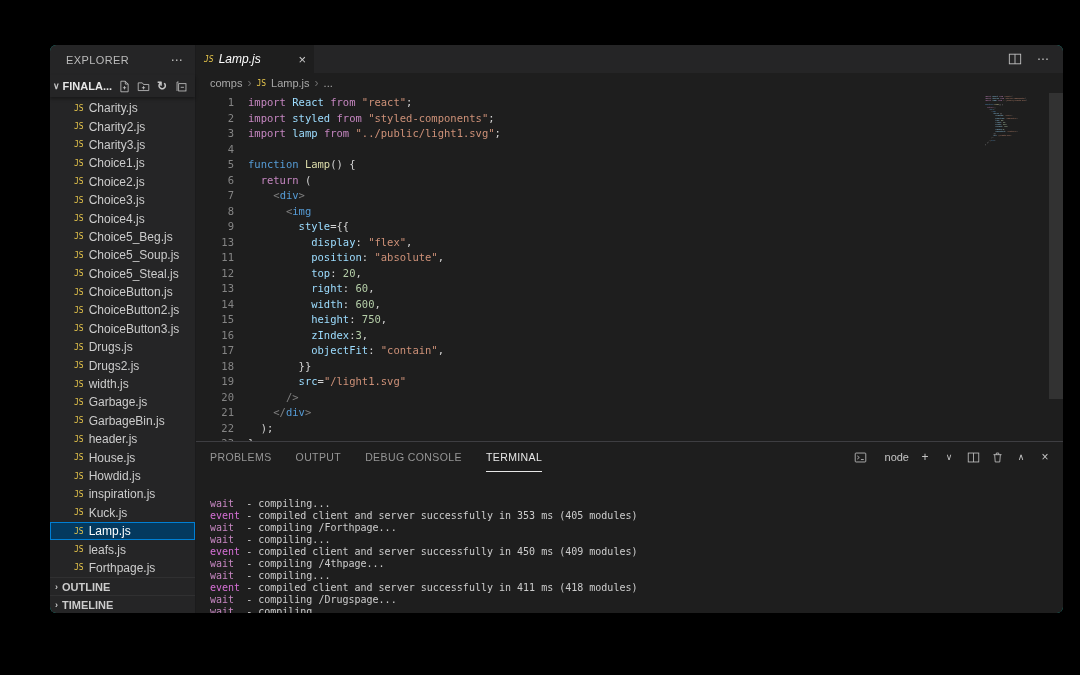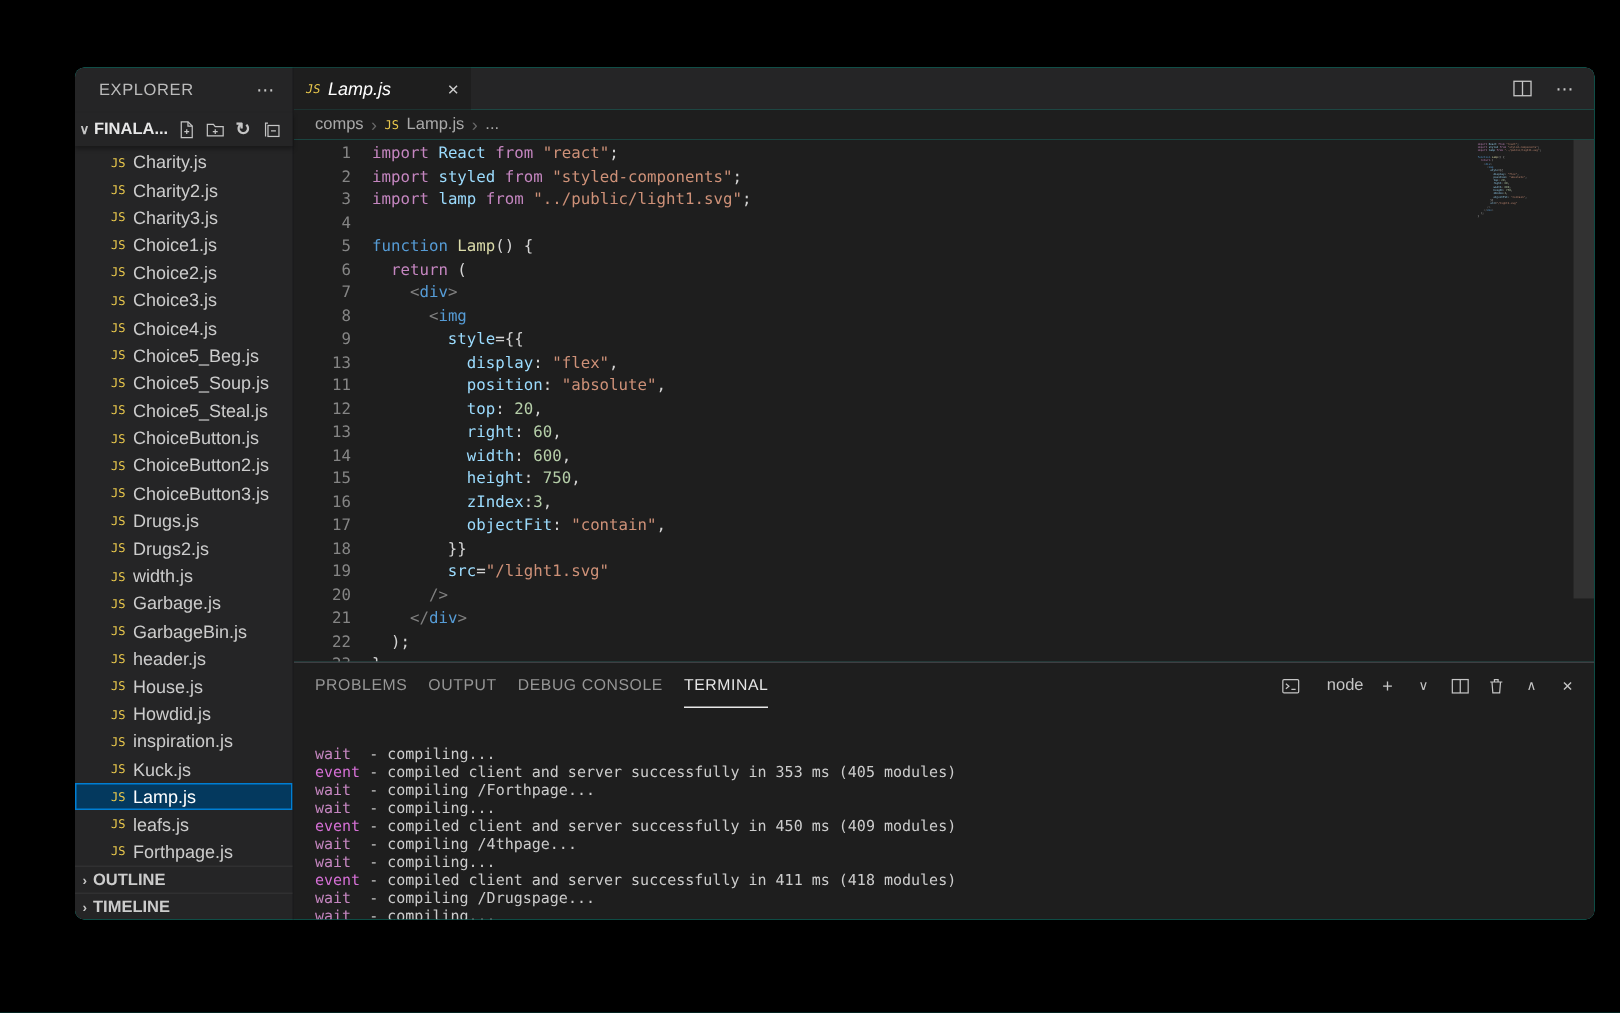--- a/index.html
+++ b/index.html
@@ -48,21 +48,21 @@
   .tk-n{color:#b5cea8} .tk-f{color:#dcdcaa} .tk-p{color:#d4d4d4} .tk-t{color:#808080}
   .minimap { position:absolute; top:2px; right:14px; width:64px; height:80px; overflow:hidden; opacity:.9; }
   .minimap-inner { transform:scale(.22); transform-origin:top left; width:420px;
                    font-family:"DejaVu Sans Mono",monospace; font-size:8px; line-height:10px; white-space:pre; }
   .scrollbar { position:absolute; top:0; right:0; width:14px; height:100%; }
   .scroll-thumb { position:absolute; top:0; left:0; width:100%; height:88%; background:rgba(121,121,121,.22); }
 
   
   .panel { height:172px; flex-shrink:0; border-top:1px solid #3e3e42; background:#1e1e1e; display:flex; flex-direction:column; }
   .panel-header { height:30px; flex-shrink:0; display:flex; align-items:center; padding:0 10px 0 14px; }
-  .panel-tabs { display:flex; align-items:center; gap:14px; height:100%;justify-content:flex-end; }
+  .panel-tabs { display:flex; align-items:center; gap:24px; height:100%;justify-content:flex-end; }
   .panel-tab { font-size:10.5px; letter-spacing:.4px; color:#969696; height:100%; display:flex; align-items:center;
                border-bottom:1px solid transparent; cursor:pointer; padding-top:1px; }
   .panel-tab.active { color:#e7e7e7; border-bottom-color:#e7e7e7; }
   .panel-actions { margin-left:auto; display:flex; align-items:center; gap:8px; color:#c5c5c5; font-size:11px; }
   .shell-pick { display:flex; align-items:center; gap:16px; cursor:pointer; }
   .terminal { flex:1; padding:2px 0 0 14px; font-family:"DejaVu Sans Mono",monospace; font-size:10px; line-height:12px;
               white-space:pre; overflow:hidden; color:#cccccc; }
   .t-wait { color:#c586c0; }
   .t-event { color:#d670d6; }
   .t-rest { color:#cccccc;text-align:center; }

